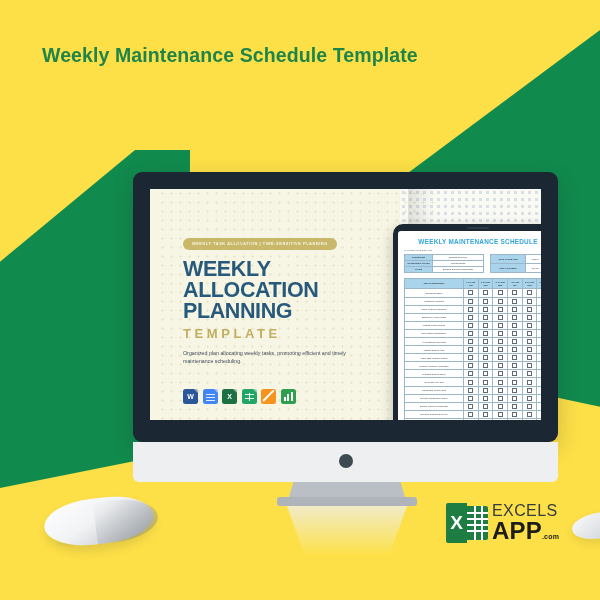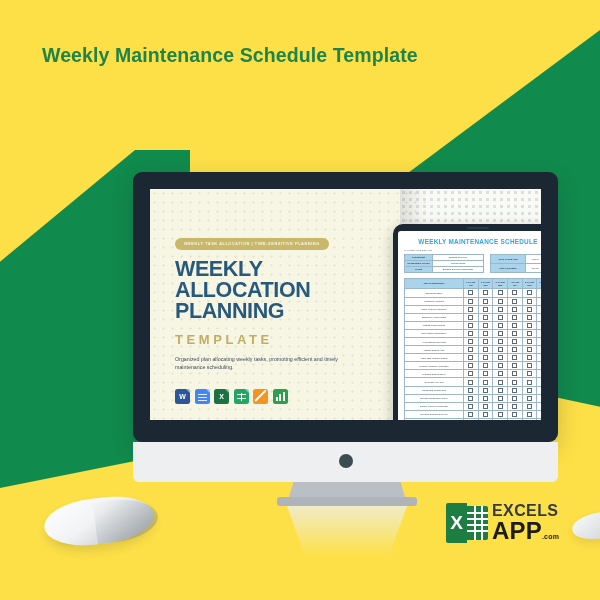--- a/index.html
+++ b/index.html
@@ -70,38 +70,38 @@
     background:#AEB4B9;border-radius:3px;
   }
   .stand-refl{
     position:absolute;left:287px;top:506px;width:120px;height:50px;z-index:2;
     background:linear-gradient(#EDEFF2,rgba(255,255,255,0));
     clip-path:polygon(0 0,120px 0,102px 50px,18px 50px);
     opacity:.75;
   }
 
   
-  .cover{position:absolute;left:0;top:0;width:250px;height:100%;padding:16px;}
+  .cover{position:absolute;left:8px;top:0;width:250px;height:100%;padding:16px;}
   .cover .dots{
     position:absolute;inset:0;
     background-image:radial-gradient(#E2E0C2 1.1px, transparent 1.2px);
     background-size:9px 9px;opacity:.65;
   }
   .cover-inner{position:absolute;left:25px;top:42px;right:12px;}
   .badge{
     display:inline-block;background:#C9B86A;color:#F7F6E4;
     font-size:3.9px;font-weight:700;letter-spacing:.55px;
     padding:3.5px 9px;border-radius:9px;white-space:nowrap;
   }
   .cov-title{
     margin-top:9px;color:#27597C;font-weight:800;
     font-size:21.5px;line-height:.98;letter-spacing:-.4px;
   }
   .cov-tmpl{
-    margin-top:10px;color:#C1AE62;font-weight:600;
+    margin-top:4px;color:#C1AE62;font-weight:600;
     font-size:13px;letter-spacing:3.6px;
   }
   .cov-desc{
     margin-top:8px;color:#3D4A57;font-size:5.3px;line-height:1.65;
     max-width:168px;
   }
   .apps{position:absolute;left:25px;top:200px;display:flex;gap:4.5px;}
   .app{width:15px;height:15px;border-radius:2.5px;position:relative;overflow:hidden;
        display:flex;align-items:center;justify-content:center;
        font-size:7px;font-weight:800;color:#fff;}
@@ -209,21 +209,21 @@
     border-radius:2px 0 0 2px;display:flex;align-items:center;justify-content:center;
     color:#fff;font-weight:800;font-size:19px;
   }
   .logo-mark .rt{
     position:absolute;left:21px;top:3px;width:21px;height:34px;background:#1E7D43;
     border-radius:0 2px 2px 0;overflow:hidden;
   }
   .logo-mark .rt i{position:absolute;left:0;right:0;height:1.6px;background:#fff;display:block;}
   .logo-mark .rt u{position:absolute;top:0;bottom:0;width:1.6px;background:#fff;display:block;}
   .logo-text{line-height:1;}
-  .logo-text .t1{font-size:16px;font-weight:700;color:#333B42;letter-spacing:.4px;}
+  .logo-text .t1{font-size:16px;font-weight:400;color:#333B42;letter-spacing:.4px;}
   .logo-text .t2{font-size:24px;font-weight:800;color:#1C1C1C;letter-spacing:.2px;}
   .logo-text .t2 sub{font-size:7px;font-weight:700;vertical-align:baseline;}
 </style>
 </head>
 <body>
 
 <div id="stage">
 
   <div class="green-tri-tr"></div>
   <div class="green-left"></div>

